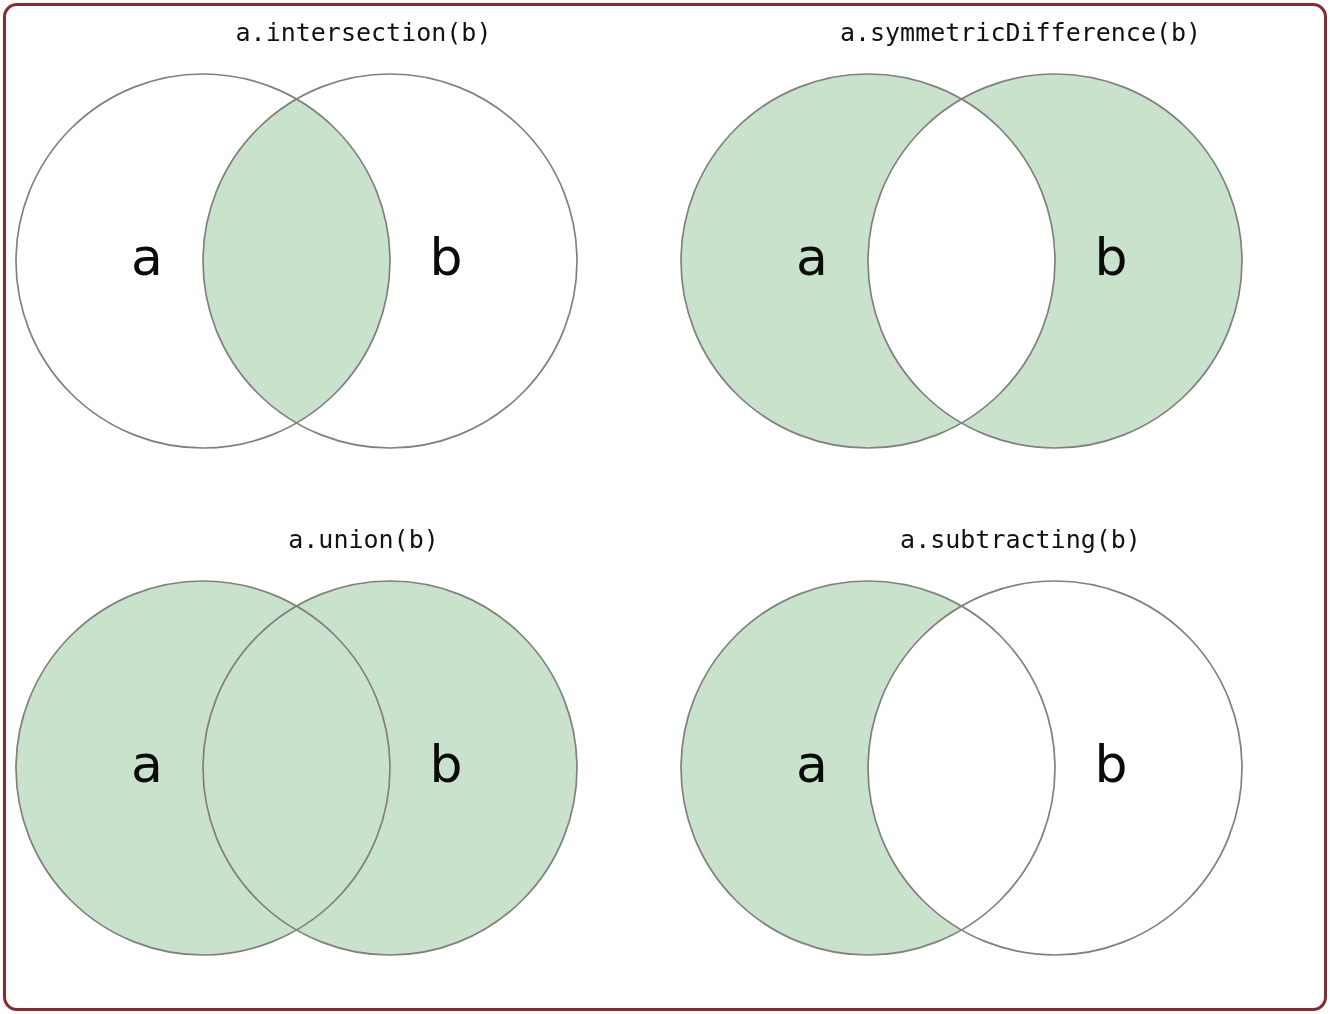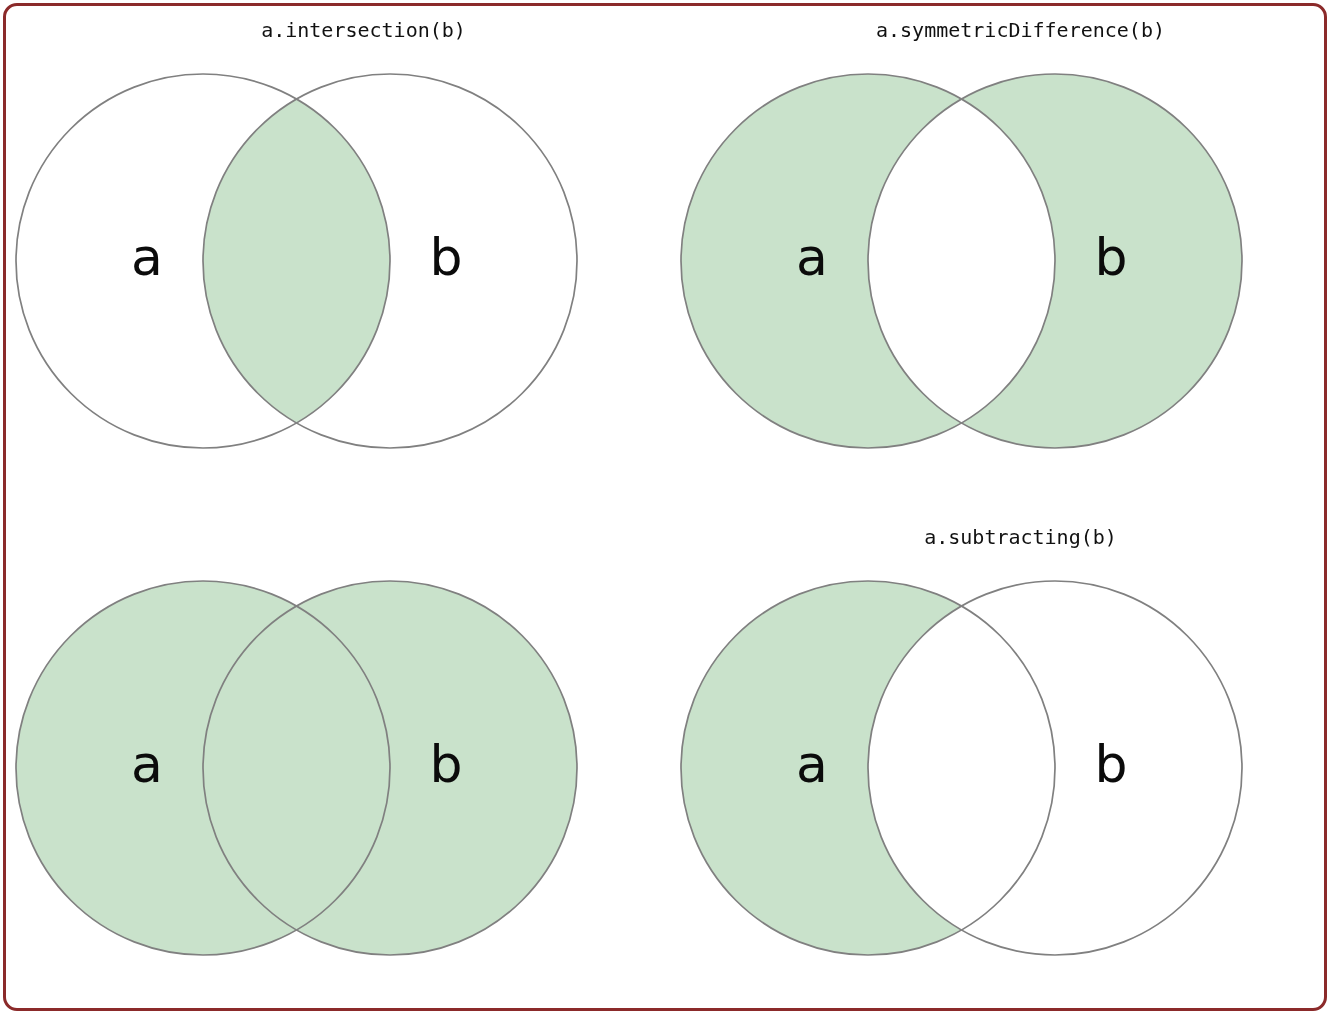--- a/index.html
+++ b/index.html
@@ -46,21 +46,21 @@
     height: 507px;
     box-sizing: border-box;
   }
   .panel-title {
     position: absolute;
     top: 18px;
     left: 0;
     width: 665px;
     text-align: center;
     font-family: "DejaVu Sans Mono", "Liberation Mono", monospace;
-    font-size: 20px;
+    font-size: 25px;
     letter-spacing: 0px;
     color: #111111;
     white-space: nowrap;
   }
   .panel.col-left .panel-title { padding-left: 31px; }
   .panel.col-right .panel-title { padding-left: 23px; }
   .venn-svg {
     position: absolute;
     left: 0;
     top: 0;
@@ -127,20 +127,21 @@
         <circle cx="390" cy="261" r="187" fill="#c9e2cb" stroke="none" mask="url(#mask-not-a-2)"></circle>
 
         <circle cx="203" cy="261" r="187" fill="none" stroke="#808080" stroke-width="1.7"></circle>
         <circle cx="390" cy="261" r="187" fill="none" stroke="#808080" stroke-width="1.7"></circle>
         <text class="set-label" x="147" y="261">a</text>
         <text class="set-label" x="446" y="261">b</text>
       </svg>
     </div>
 
     <div class="panel col-left">
+      <div class="panel-title">a.union(b)</div>
       <svg class="venn-svg" viewBox="0 0 665 507">
 
         <circle cx="203" cy="261" r="187" fill="#c9e2cb" stroke="none"></circle>
         <circle cx="390" cy="261" r="187" fill="#c9e2cb" stroke="none"></circle>
 
         <circle cx="203" cy="261" r="187" fill="none" stroke="#808080" stroke-width="1.7"></circle>
         <circle cx="390" cy="261" r="187" fill="none" stroke="#808080" stroke-width="1.7"></circle>
         <text class="set-label" x="147" y="261">a</text>
         <text class="set-label" x="446" y="261">b</text>
       </svg>

